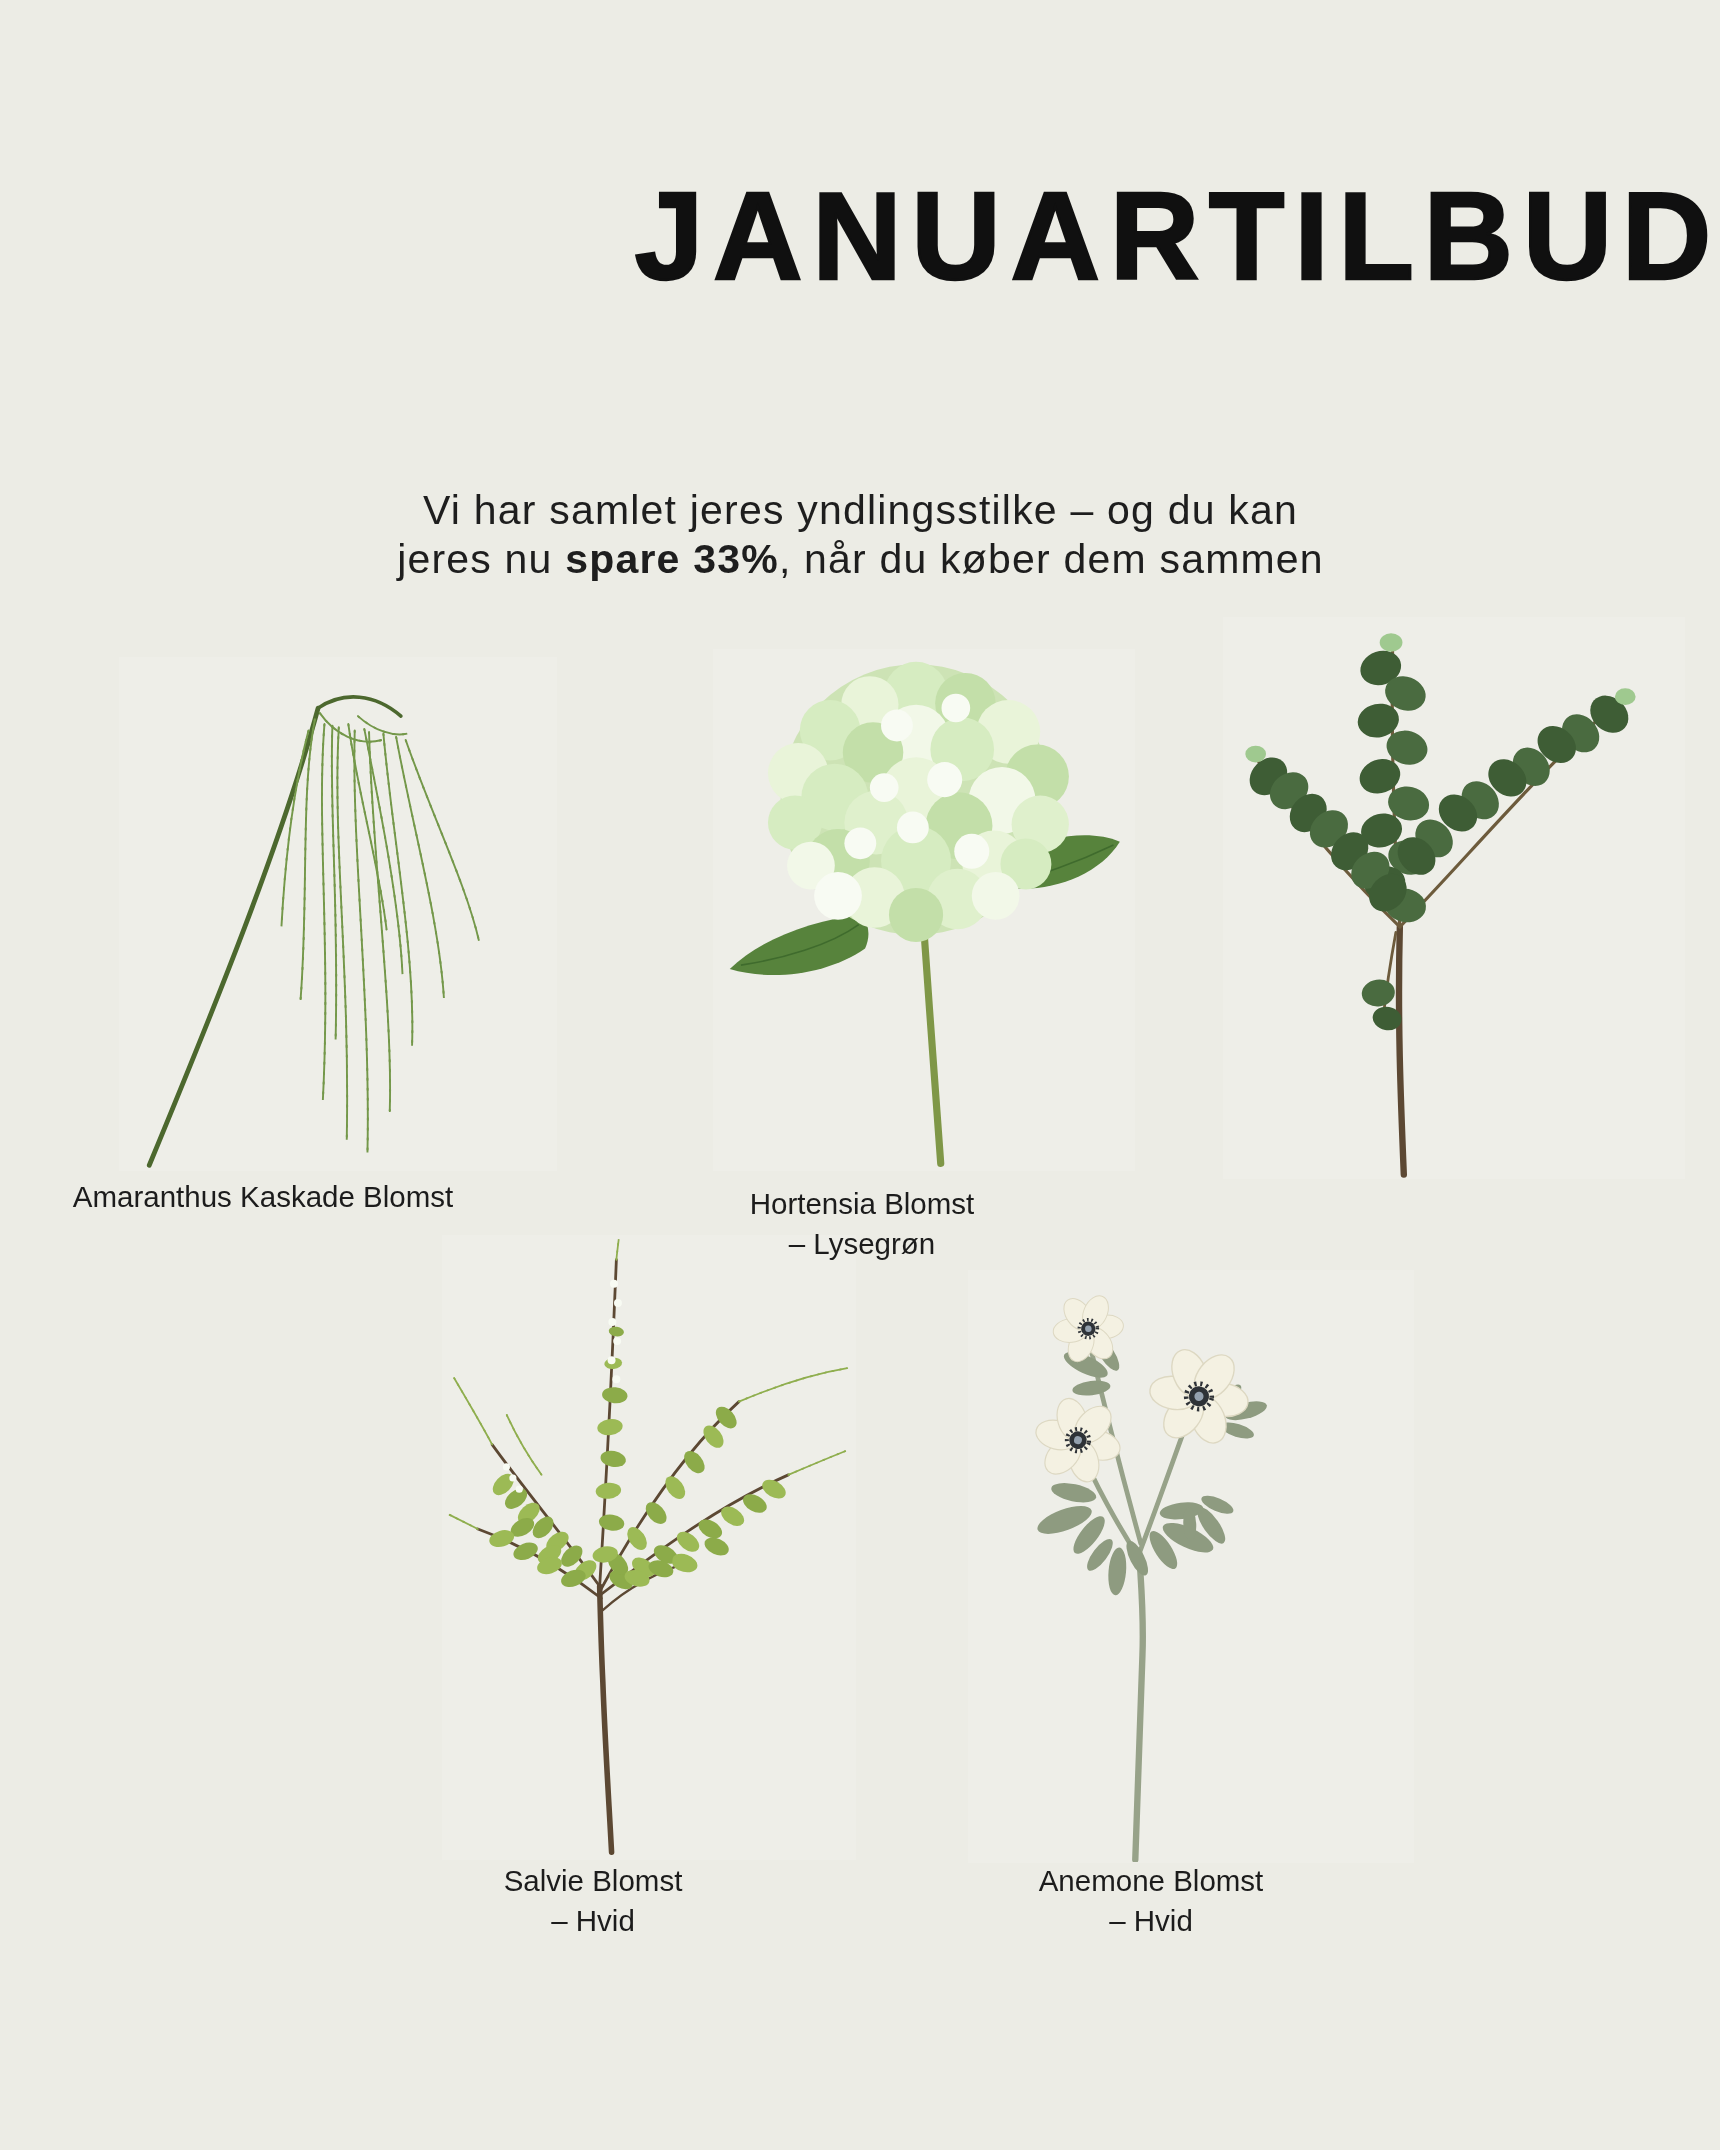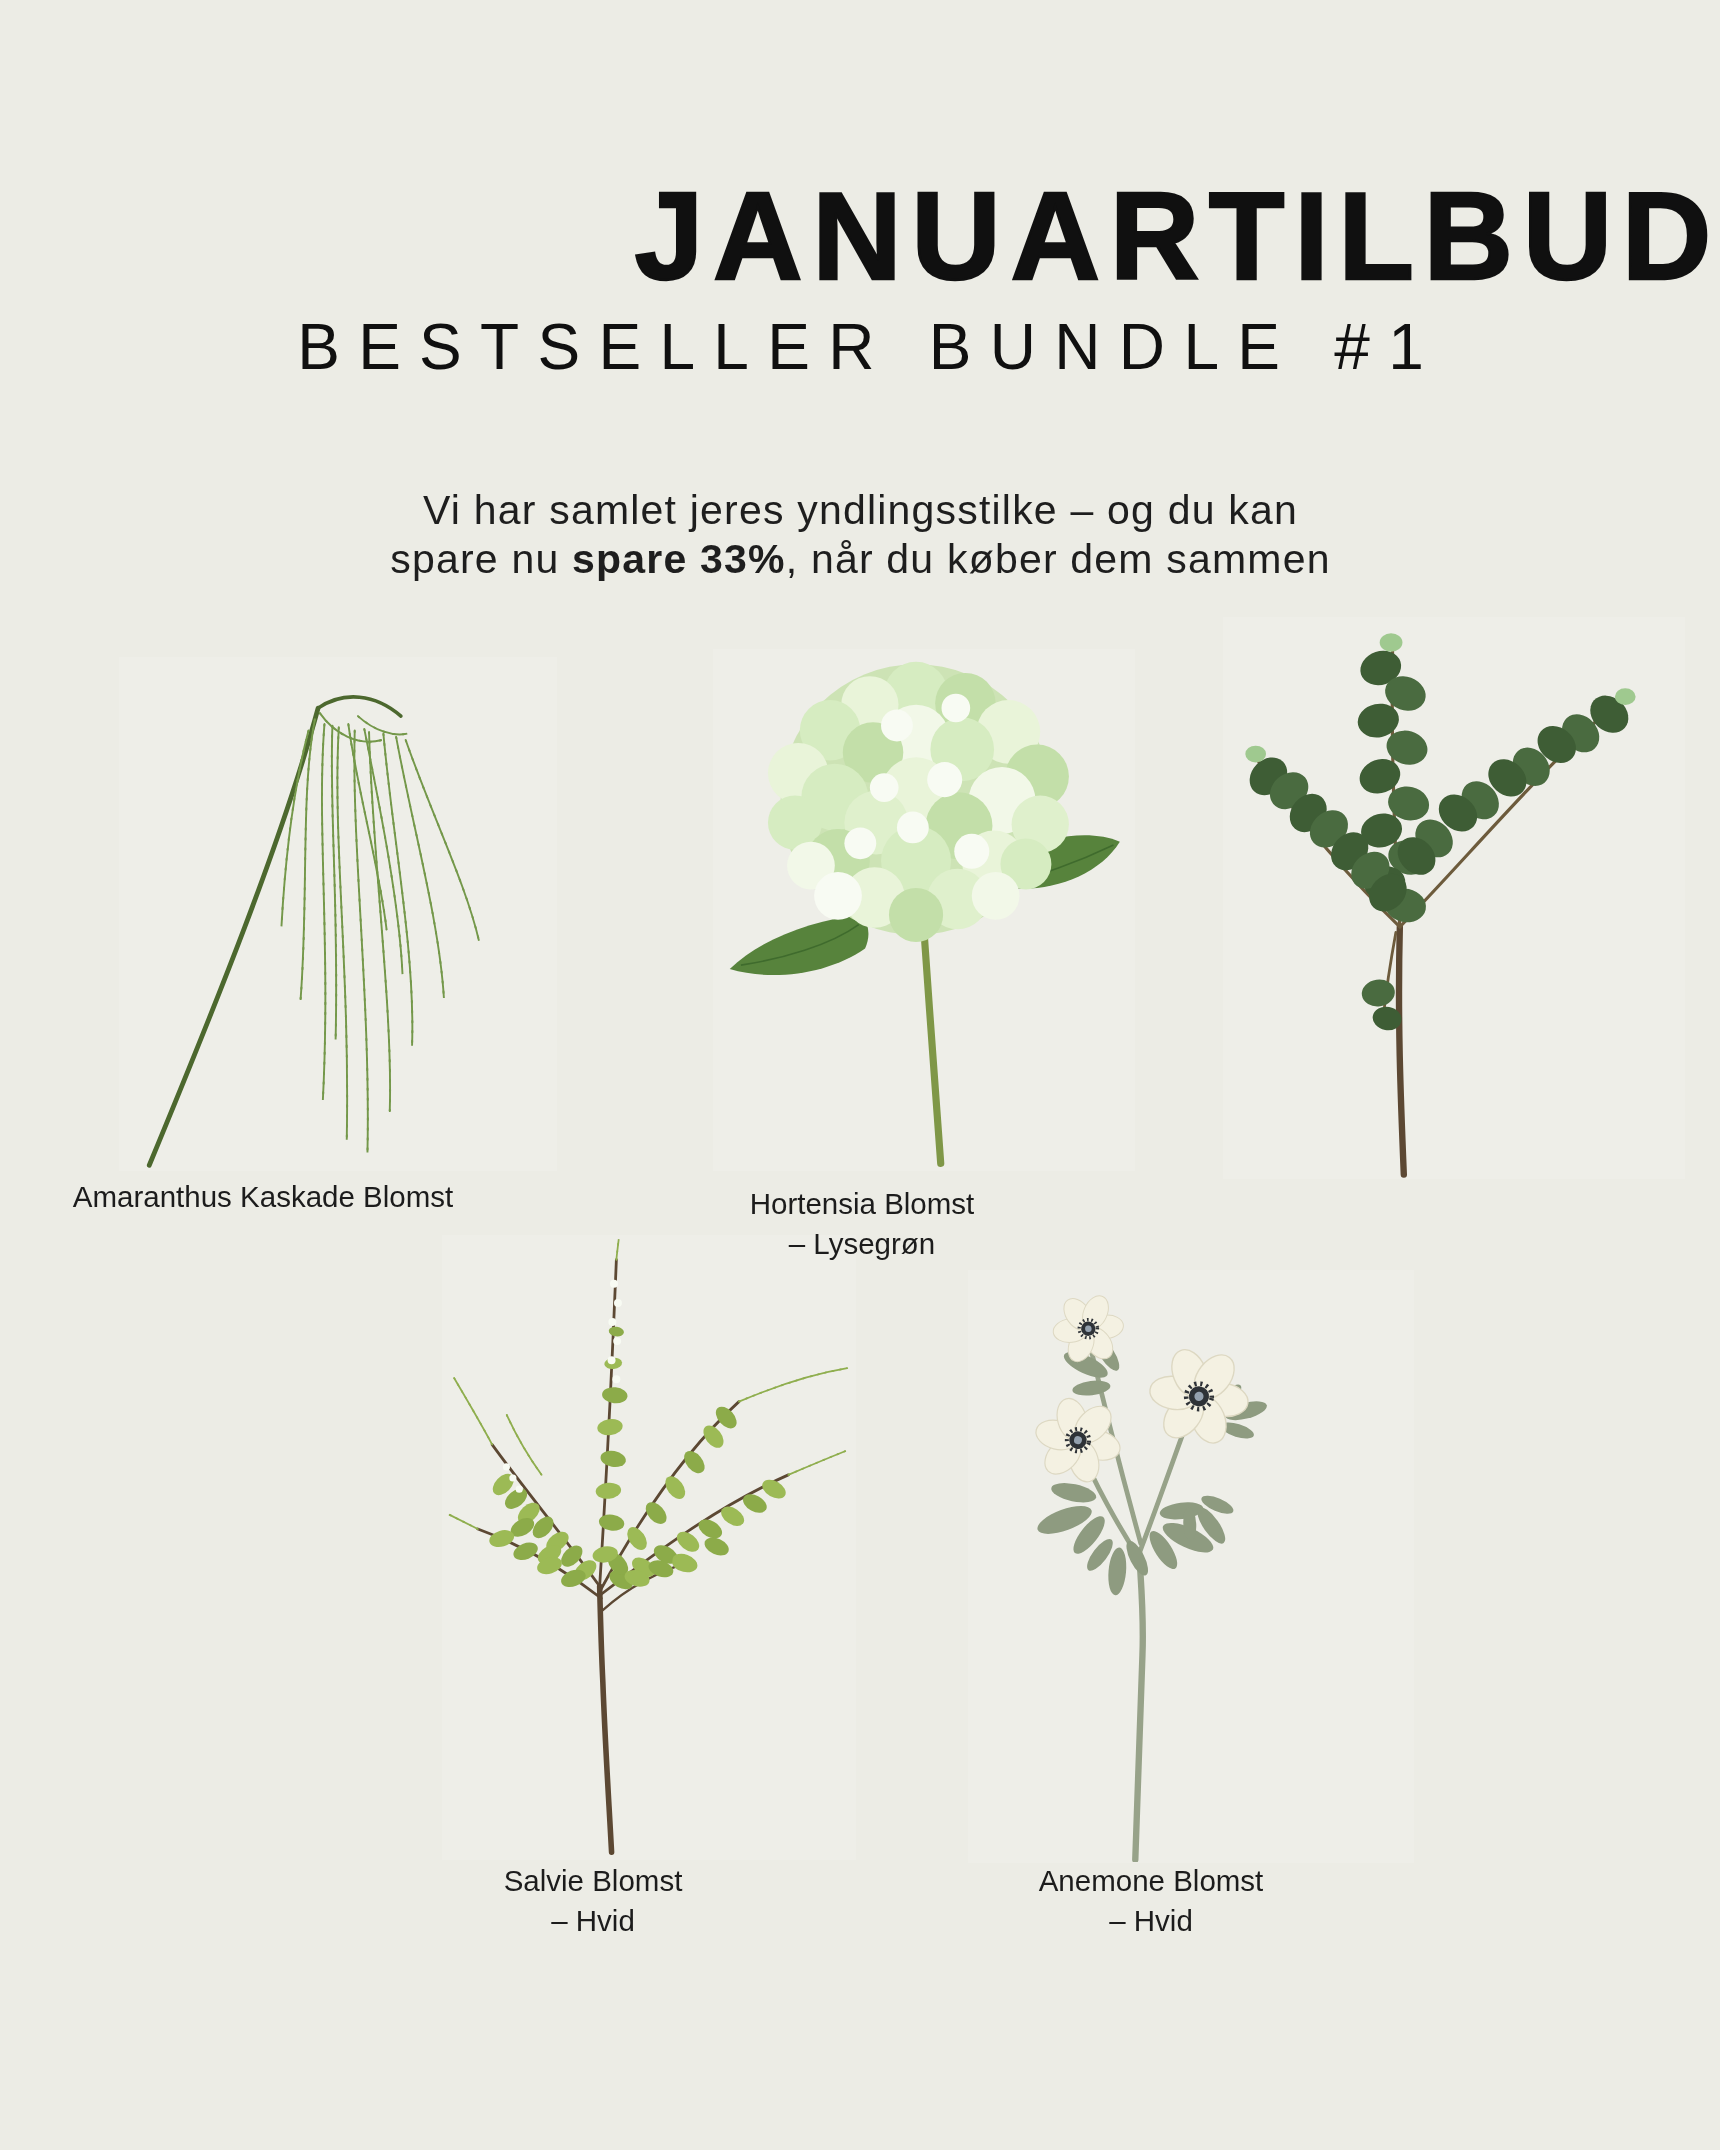--- a/index.html
+++ b/index.html
@@ -75,24 +75,23 @@
   .an-ring{fill:none;stroke:var(--anemone-center,#2E3237);stroke-width:5;stroke-dasharray:2.5 4;}
   .an-disc{fill:var(--anemone-center,#2E3237);}
   .an-eye{fill:var(--anemone-eye,#94A1AF);}
 </style>
 </head>
 <body>
 
 <div class="canvas">
 
   <h1 class="page-title">JANUARTILBUD</h1>
-  <p class="page-subtitle">BESTSELLER BUNDLE #1</p>
 
   <p class="promo"><span>Vi har samlet jeres yndlingsstilke – og du kan</span><br>
-    <span>spare nu </span><b>spare 33%</b><span>, når du køber dem sammen</span></p>
+    <span>jeres nu </span><b>spare 33%</b><span>, når du køber dem sammen</span></p>
 
   <div class="photo" style="left:119px;top:657px;width:438px;height:514px"></div>
   <div class="photo" style="left:713px;top:649px;width:422px;height:522px"></div>
   <div class="photo" style="left:1223px;top:617px;width:462px;height:562px"></div>
   <div class="photo" style="left:442px;top:1235px;width:414px;height:625px"></div>
   <div class="photo" style="left:968px;top:1270px;width:446px;height:593px"></div>
 
   <svg class="fig" style="left:119px;top:657px" width="438" height="514" viewBox="0 0 550 645">
     <path class="am-stem" d="M38 638 C120 440 205 230 250 64"></path>
     <path class="am-stem" style="stroke-width:4.5" d="M250 64 C282 42 322 46 354 74"></path>

